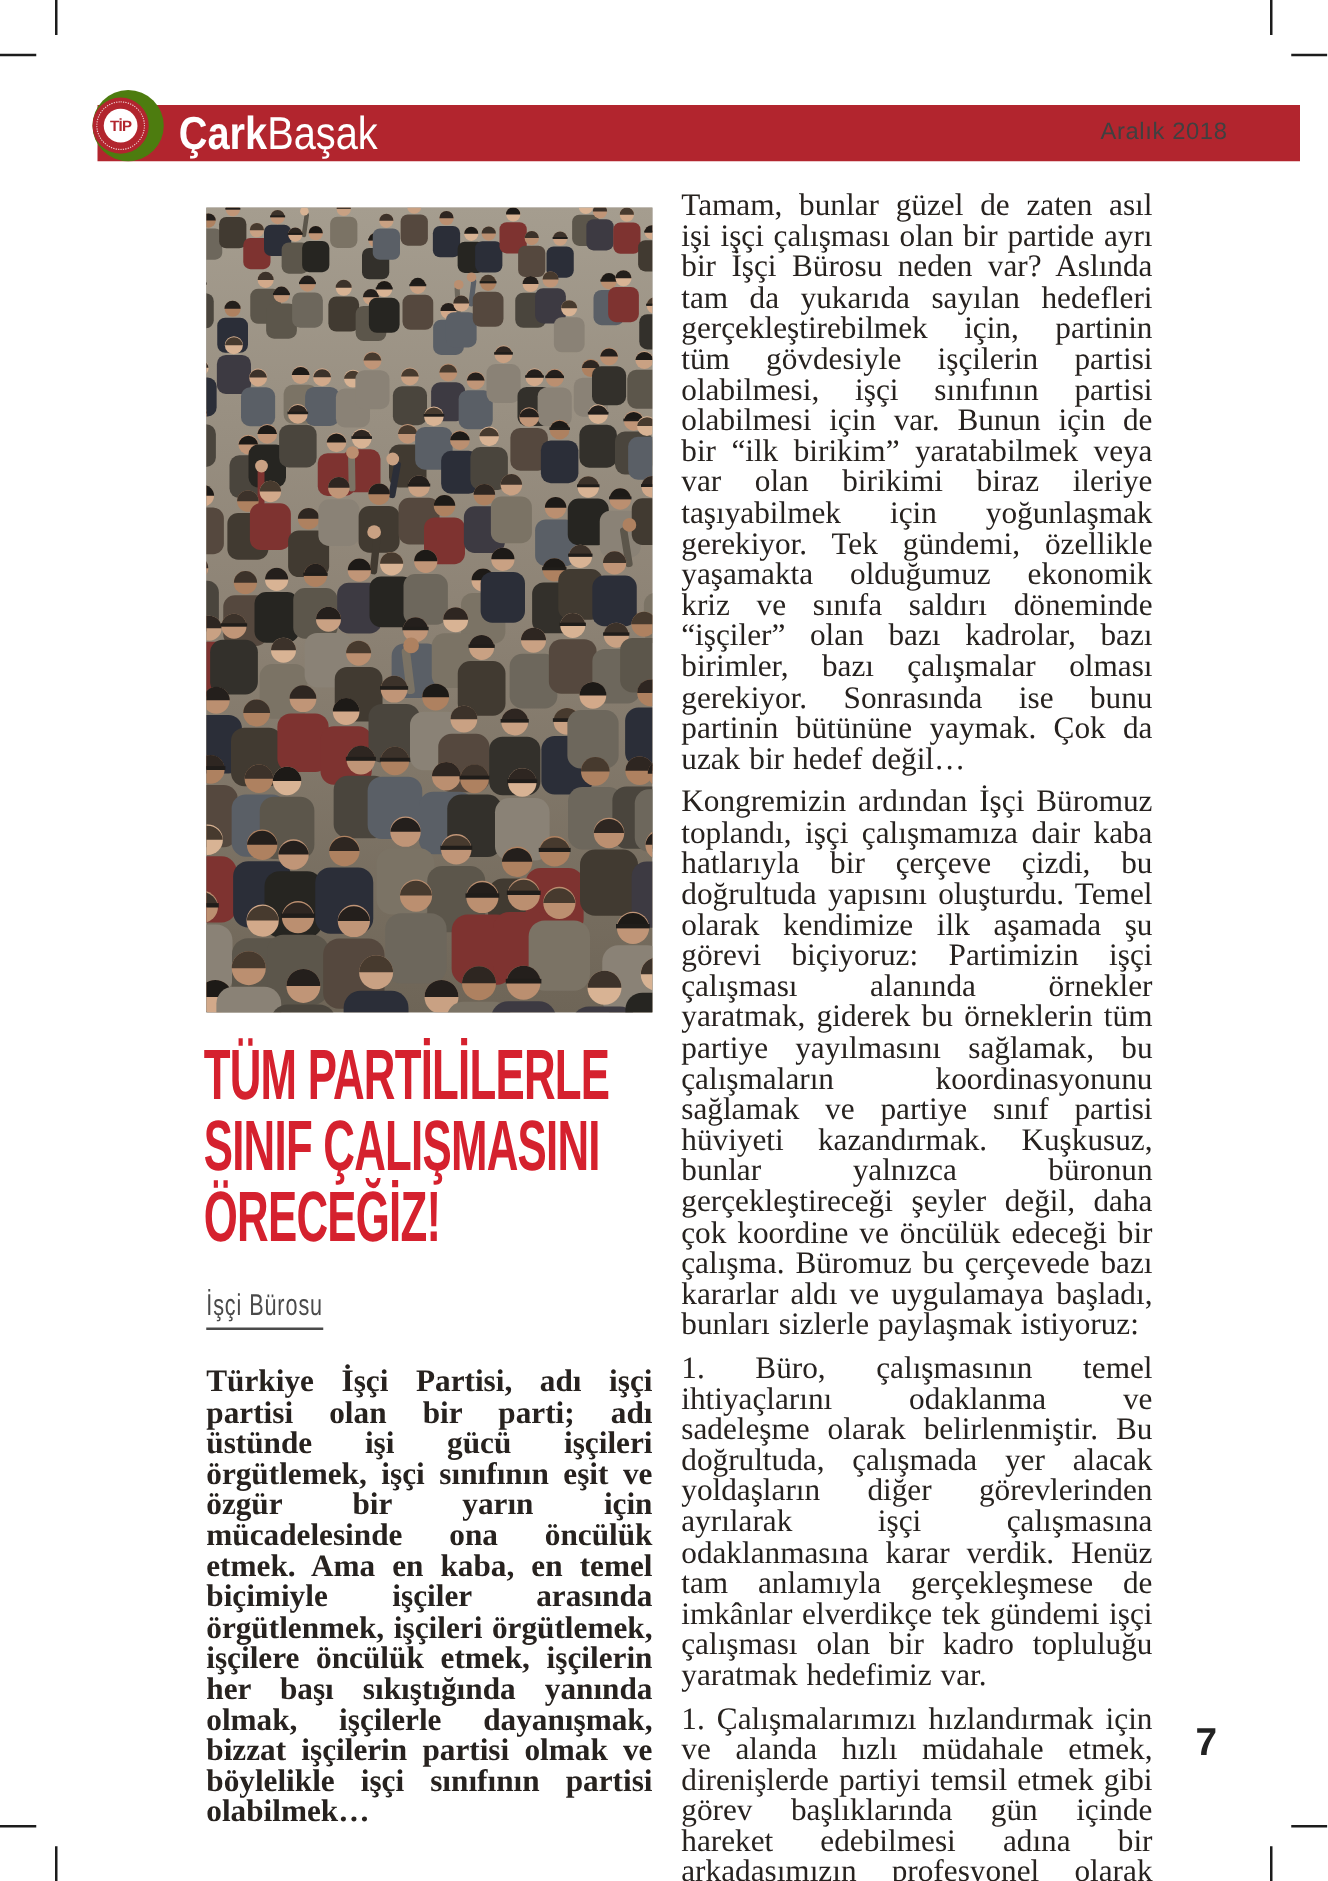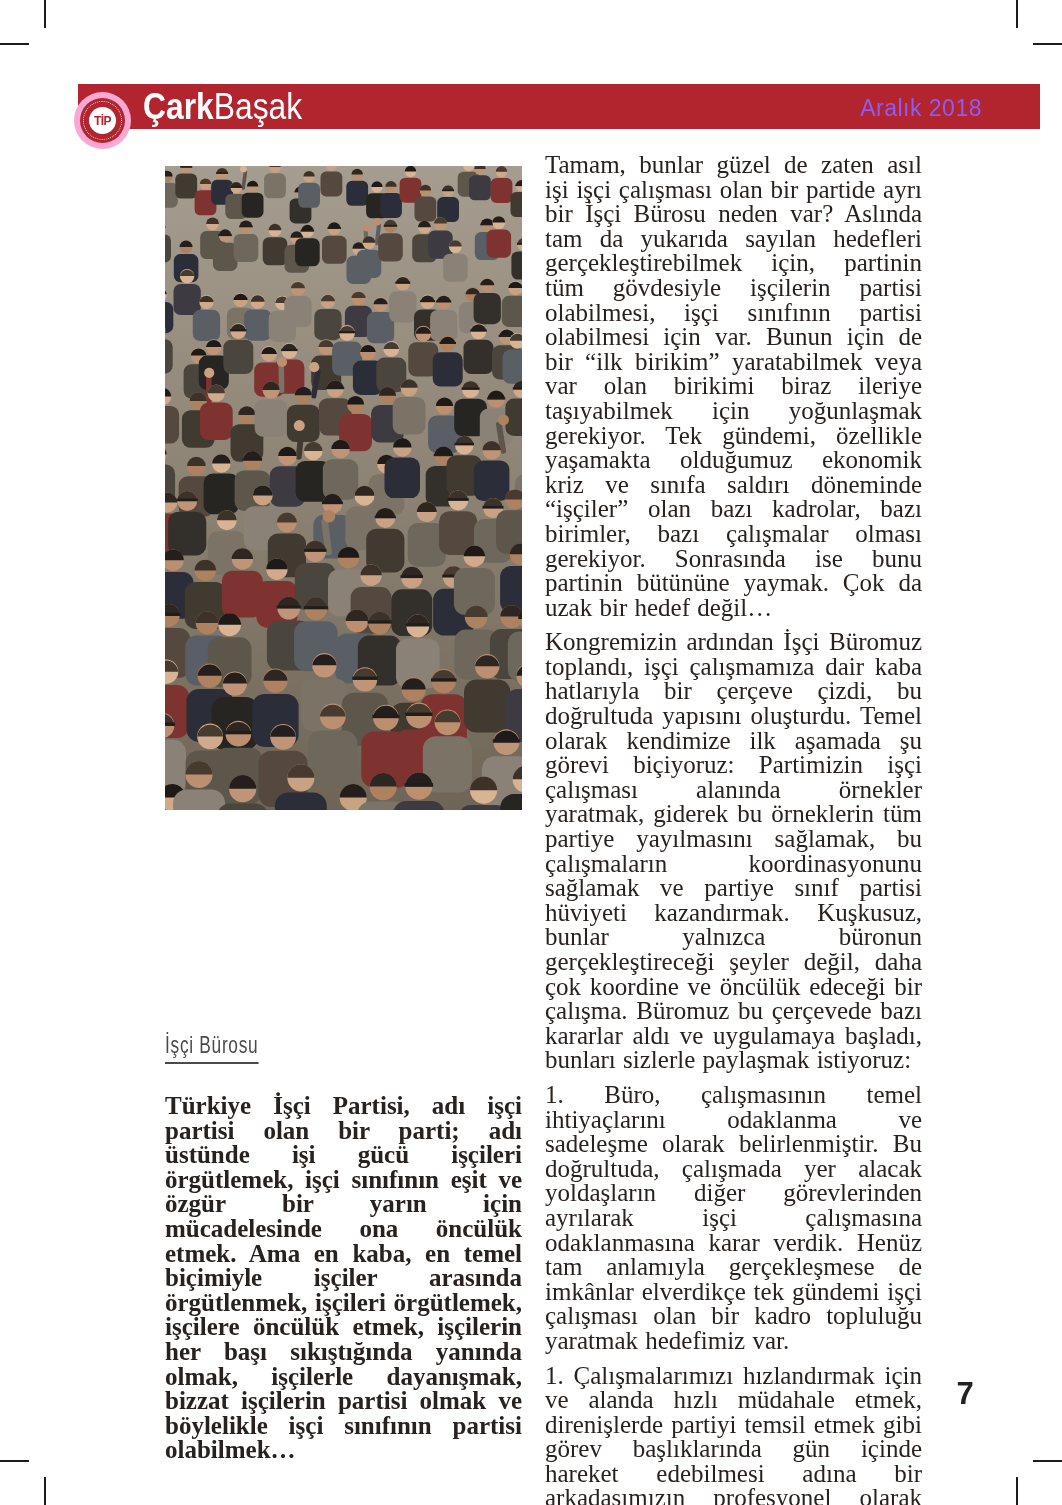--- a/index.html
+++ b/index.html
@@ -13,22 +13,22 @@
     overflow:hidden;font-family:"Liberation Serif",serif;
   }
   
   .crop{position:absolute;background:#1c1c1c;}
   .crop.v{width:2px;height:28px;}
   .crop.h{width:29px;height:2px;}
 
   
   .header-bar{position:absolute;left:78px;top:84px;width:962px;height:45px;background:var(--bar-red);}
   .logo{
-    position:absolute;left:74px;top:92px;width:57px;height:57px;border-radius:50%;
-    background:#f9a8d4;display:flex;align-items:center;justify-content:center;z-index:3;
+    position:absolute;left:74px;top:72px;width:57px;height:57px;border-radius:50%;
+    background:#4d7c0f;display:flex;align-items:center;justify-content:flex-start;z-index:3;
   }
   .logo-emblem{
     width:45px;height:45px;border-radius:50%;background:var(--bar-red);
     display:flex;align-items:center;justify-content:center;position:relative;
   }
   .logo-emblem::before{
     content:"";position:absolute;inset:3px;border-radius:50%;
     border:1.5px dotted rgba(255,255,255,.8);
   }
   .logo-core{
@@ -38,22 +38,22 @@
     letter-spacing:-0.5px;
   }
   .brand{
     position:absolute;left:143px;top:87px;z-index:4;color:#ffffff;
     font-family:"Liberation Sans",sans-serif;font-size:37px;line-height:40px;
     transform:scaleX(.86);transform-origin:left center;white-space:nowrap;
   }
   .brand .b1{font-weight:bold;letter-spacing:0px;}
   .brand .b2{font-weight:normal;letter-spacing:0px;}
   .issue-date{
-    position:absolute;right:80px;top:95px;z-index:4;color:#8b5cf6;
-    font-family:"Liberation Sans",sans-serif;font-size:23px;letter-spacing:.5px;
+    position:absolute;right:80px;top:95px;z-index:4;color:#404040;
+    font-family:"Liberation Sans",sans-serif;font-size:19px;letter-spacing:.5px;
   }
 
   
   .photo{
     position:absolute;left:165px;top:166px;width:357px;height:644px;overflow:hidden;
     background:#8d8679;
   }
   .photo svg{display:block;}
   .headline{
     position:absolute;left:163px;top:832px;width:380px;
@@ -681,20 +681,25 @@
         <rect x="335.3" y="628.1" width="51.9" height="59.3" rx="13.6" fill="#262521"></rect>
         <circle cx="361.2" cy="613.3" r="13.6" fill="#d8b394"></circle>
         <path d="M 347.7 613.3 a 13.6 13.6 0 0 1 27.2 0 z" fill="#3c322a"></path>
         <rect x="366.7" y="643.4" width="51.9" height="59.3" rx="13.6" fill="#4a453d"></rect>
         <circle cx="392.7" cy="628.6" r="13.6" fill="#d8b394"></circle>
         <path d="M 379.1 628.6 a 13.6 13.6 0 0 1 27.2 0 z" fill="#2e2621"></path>
         <rect x="378.4" y="625.5" width="28.5" height="3.7" fill="#201d1a"></rect>
       </svg>
   </div>
 
+  <div class="headline">
+    <div>TÜM PARTİLİLERLE</div>
+    <div>SINIF ÇALIŞMASINI</div>
+    <div>ÖRECEĞİZ!</div>
+  </div>
 
   <div class="byline">
     <span>İşçi Bürosu</span>
   </div>
 
   <div class="left-body body-text">
     <p>Türkiye İşçi Partisi, adı işçi partisi olan bir parti; adı üstünde işi gücü işçileri örgütlemek, işçi sınıfının eşit ve özgür bir yarın için mücadelesinde ona öncülük etmek. Ama en kaba, en temel biçimiyle işçiler arasında örgütlenmek, işçileri örgütlemek, işçilere öncülük etmek, işçilerin her başı sıkıştığında yanında olmak, işçilerle dayanışmak, bizzat işçilerin partisi olmak ve böylelikle işçi sınıfının partisi olabilmek…</p>
   </div>
 
   <div class="right-col body-text">

